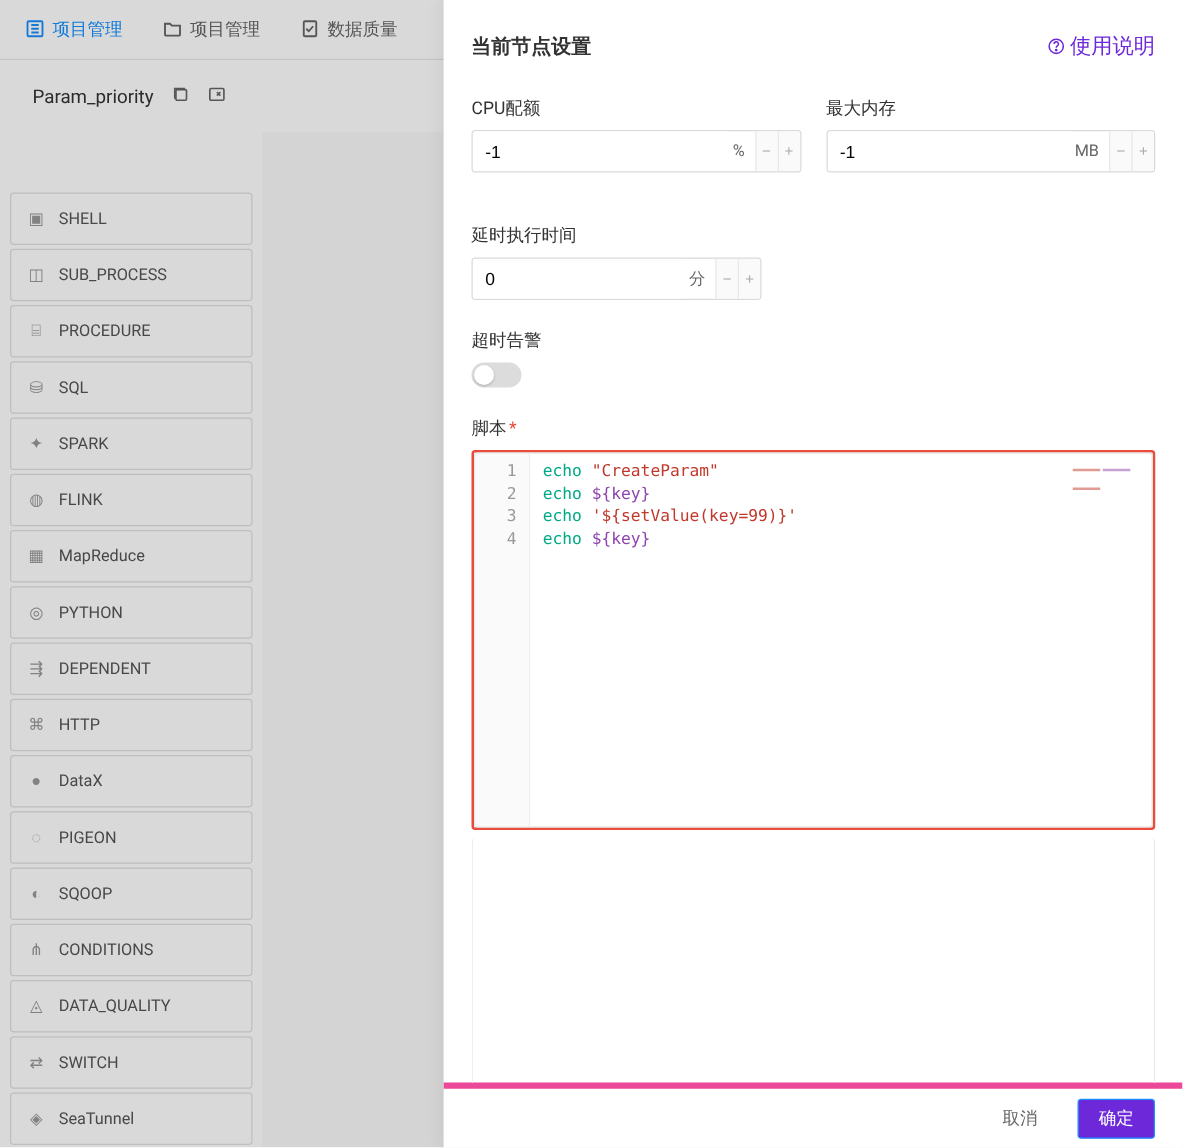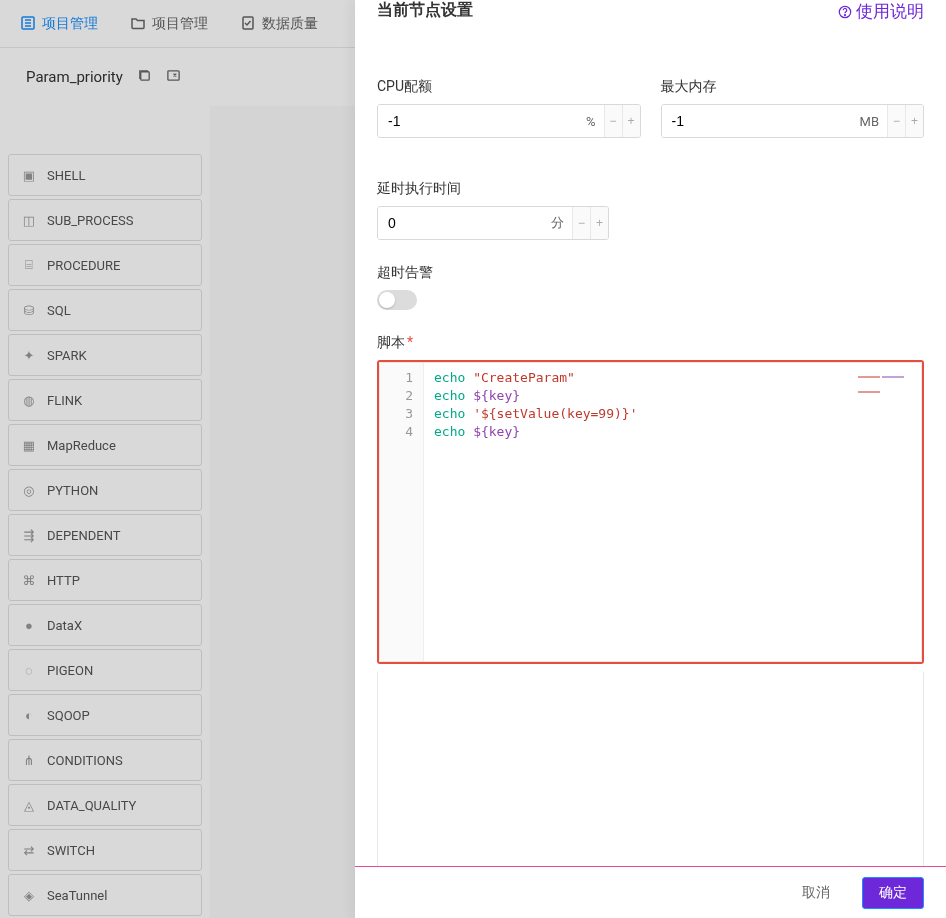--- a/index.html
+++ b/index.html
@@ -22,25 +22,25 @@
 .node-icon { color: #999; width: 16px; height: 16px; display: inline-flex; align-items: center; justify-content: center; }
 
 
 .canvas { position: absolute; left: 210px; right: 0; top: 106px; bottom: 0; background: #fafafa; }
 
 
 .dim-overlay { position: absolute; left: 0; top: 0; width: 355px; height: 918px; background: rgba(0,0,0,0.15); pointer-events: none; z-index: 50; }
 
 
 .drawer { position: absolute; right: 0; top: 0; bottom: 0; width: 591px; background: #fff; z-index: 100; display: flex; flex-direction: column; box-shadow: -4px 0 12px rgba(0,0,0,0.06); }
-.drawer-head { height: 48px; display: flex; align-items: flex-start; justify-content: space-between; padding: 0 22px; }
+.drawer-head { height: 48px; display: flex; align-items: flex-end; justify-content: space-between; padding: 0 22px; }
 .drawer-title { font-weight: 600; font-size: 16px; }
 .help-link { color: #6d28d9; display: flex; align-items: center; gap: 4px; font-size: 17px; cursor: pointer; }
 .drawer-body { flex: 1; overflow-y: auto; padding: 6px 22px 20px 22px; }
-.drawer-foot { height: 52px; border-top: 1px solid #ec4899; display: flex; align-items: center; justify-content: flex-end; gap: 16px; padding: 0 22px; }
+.drawer-foot { height: 52px; border-top: 5px solid #ec4899; display: flex; align-items: center; justify-content: flex-end; gap: 16px; padding: 0 22px; }
 
 
 .form-row { display: flex; gap: 20px; margin-bottom: 18px; }
 .form-col { flex: 1; }
 .form-label { font-size: 14px; color: #333; margin-bottom: 8px; display: block; margin-top: 24px; }
 .req { color: #e74c3c; margin-left: 2px; }
 .input-group { display: flex; border: 1px solid #d9d9d9; border-radius: 3px; height: 34px; overflow: hidden; }
 .input-group input { flex: 1; border: none; outline: none; padding: 0 10px; font-size: 14px; width: 0; }
 .input-group .unit { display: flex; align-items: center; padding: 0 8px 0 4px; color: #666; font-size: 13px; }
 .stepper-btn { width: 18px; background: #fafafa; border: none; color: #aaa; cursor: pointer; display: flex; align-items: center; justify-content: center; font-size: 12px; }

